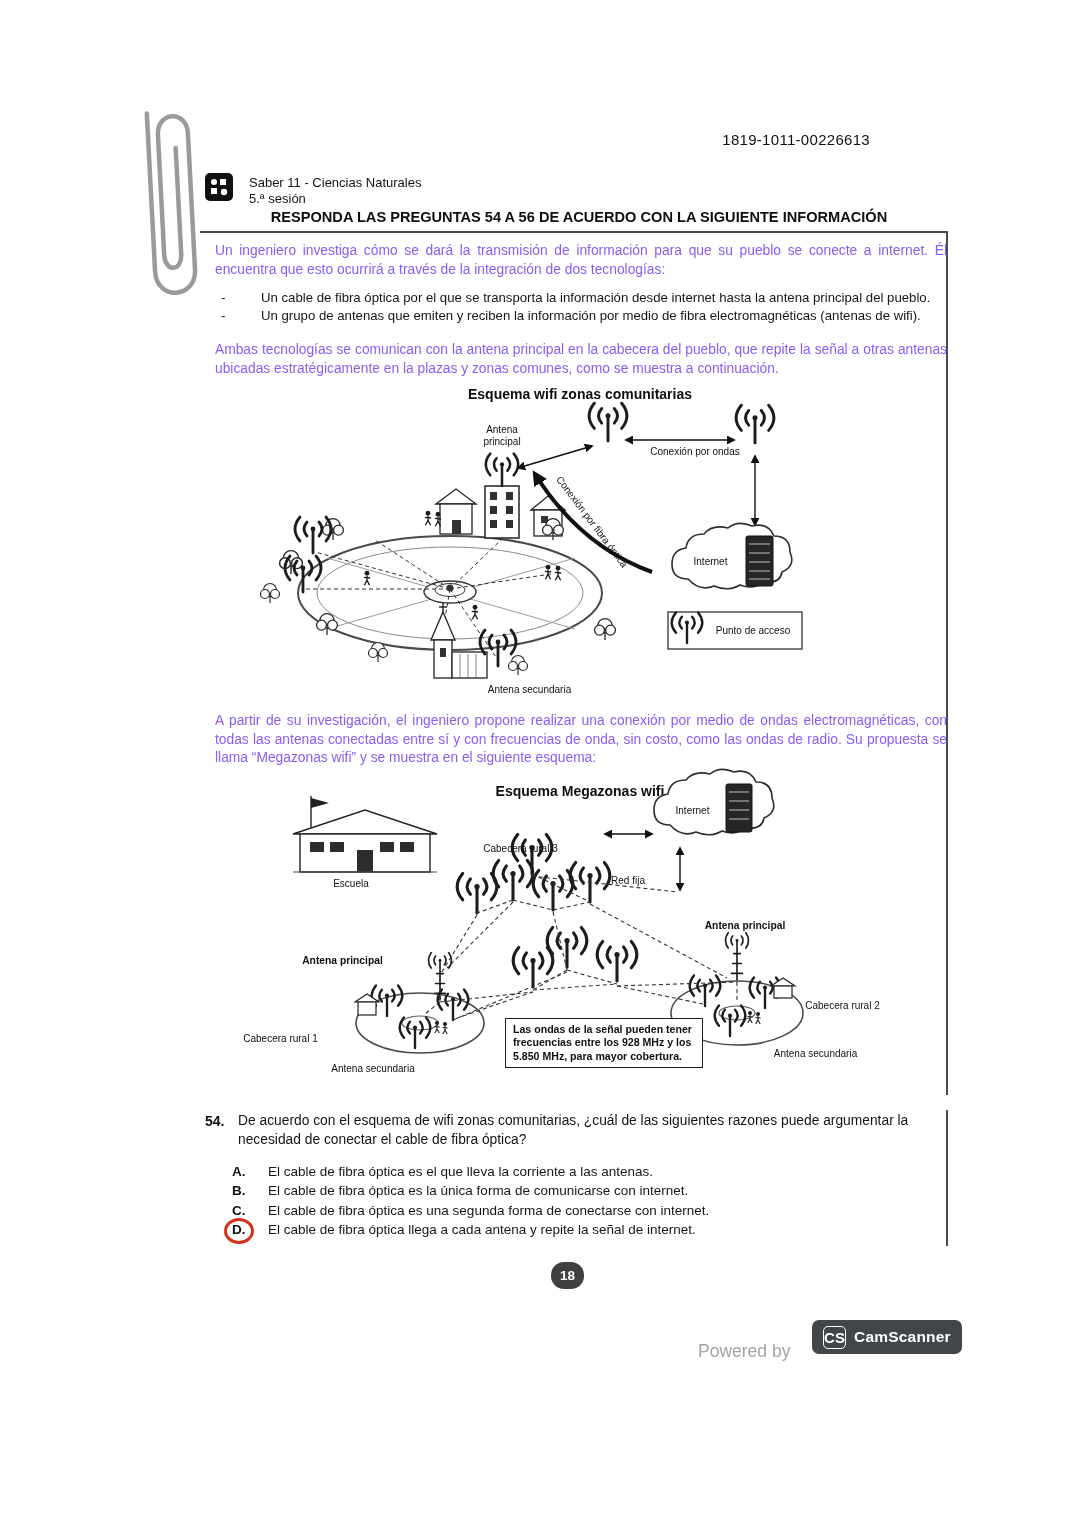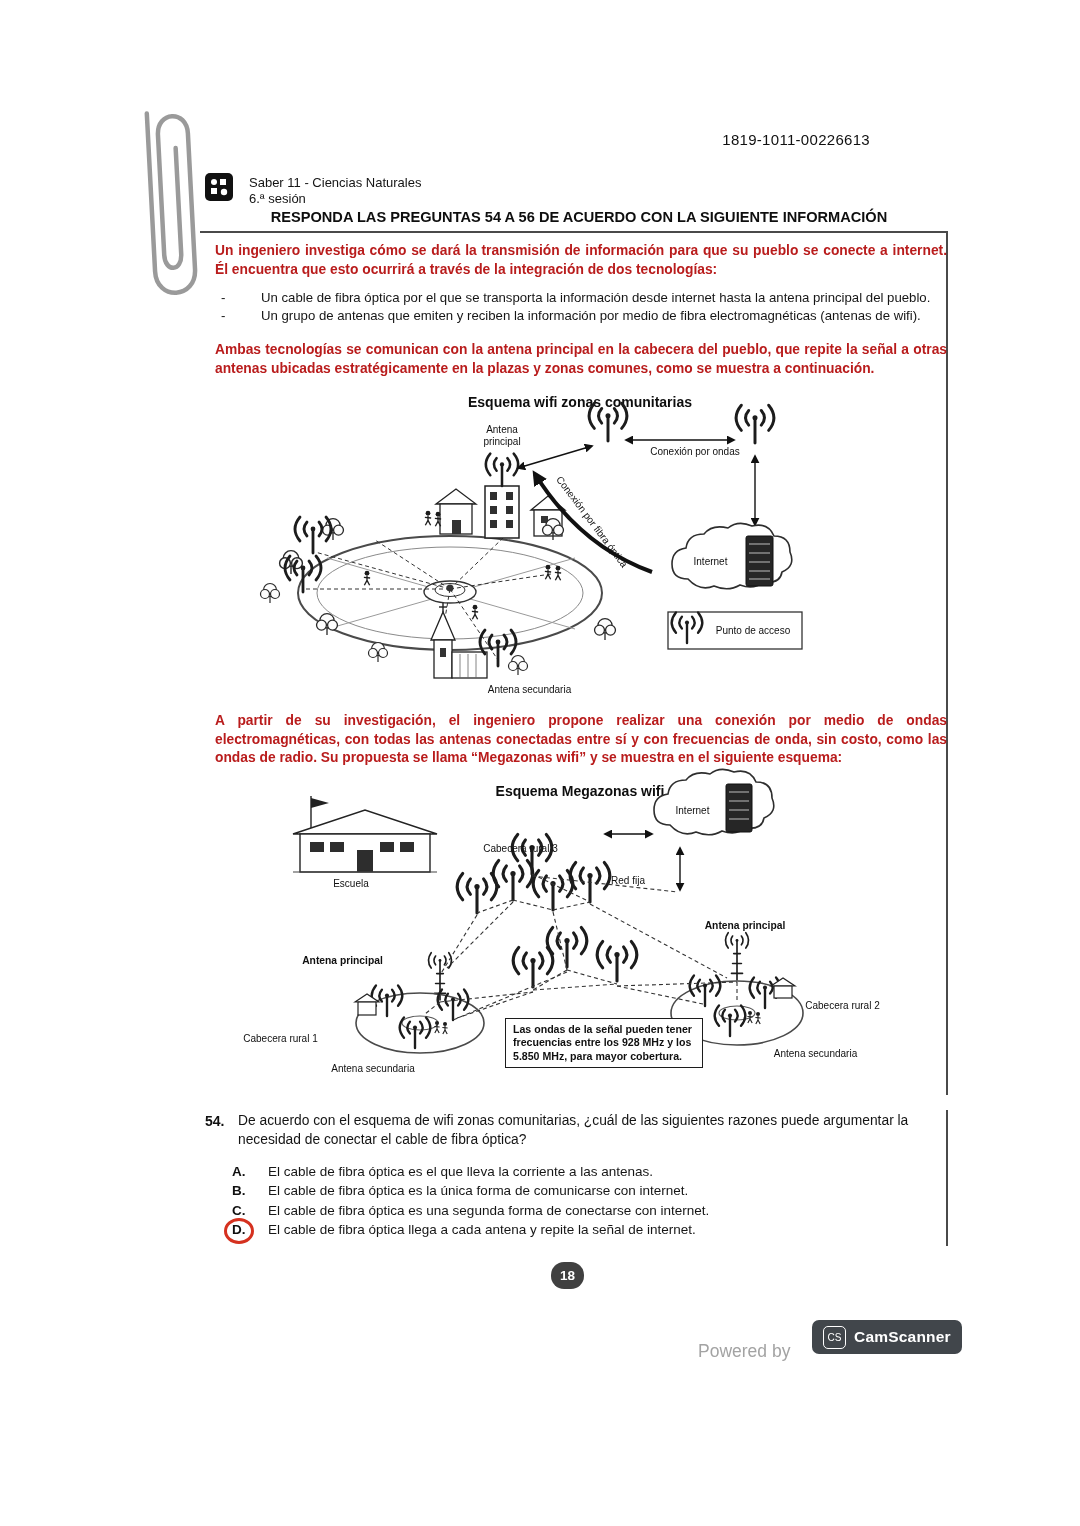--- a/index.html
+++ b/index.html
@@ -1,40 +1,40 @@
 <!DOCTYPE html>
 <html><head>
 <meta charset="utf-8">
 <style>
   html,body{margin:0;padding:0;background:#ffffff;}
   .page{position:relative;width:1080px;height:1526px;background:#ffffff;font-family:"Liberation Sans",sans-serif;color:#151515;overflow:hidden;margin:0 auto;}
   .abs{position:absolute;}
   .doc-code{font-size:15px;letter-spacing:.3px;color:#101010;text-align:right;}
   .hdr-line{font-size:13px;color:#141414;margin-left:7px;}
   .instruction{font-weight:bold;font-size:14.6px;text-align:center;color:#0e0e0e;}
-  .para{font-size:13.8px;line-height:18.6px;text-align:justify;color:#b91c1c;font-weight:bold;}
+  .para{font-size:13.8px;line-height:18.6px;text-align:justify;color:#8b5cf6;}
   .bul-row{display:flex;font-size:13.2px;line-height:17.8px;color:#161616;}
   .bul-dash{width:40px;padding-left:6px;flex:none;}
   .rule{background:#4a4a4a;}
   .dia{position:absolute;}
   .dia-title{position:absolute;left:0;width:100%;text-align:center;font-weight:bold;font-size:14px;color:#0e0e0e;}
   .lbl{position:absolute;font-size:10px;line-height:11.5px;text-align:center;color:#101010;}
   .lbl.b{font-weight:bold;font-size:10.3px;}
   .rot{position:absolute;transform-origin:left top;transform:rotate(53deg);white-space:nowrap;font-size:10px;color:#101010;}
   .note{position:absolute;border:1.6px solid #1c1c1c;font-weight:bold;font-size:10.6px;line-height:13.4px;padding:4px 7px;text-align:left;background:#fff;color:#101010;}
   .q-num{font-weight:bold;font-size:14px;color:#101010;}
   .q-text{font-size:13.8px;line-height:18.6px;color:#141414;}
   .opt-row{display:flex;line-height:19.4px;}
   .opt-letter{font-weight:bold;width:36px;flex:none;font-size:13.5px;color:#101010;}
   .opt-text{font-size:13.5px;color:#161616;}
   .ring{position:absolute;border:3.2px solid #d5311f;border-radius:50%;width:24px;height:20px;}
   .page-badge{background:#404040;color:#fff;font-weight:bold;font-size:13.5px;border-radius:13px;display:flex;align-items:center;justify-content:center;}
   .powered{color:#a3a3a3;font-size:17.5px;}
   .cs-badge{background:#41464b;border-radius:7px;display:flex;align-items:center;padding:0 11px;gap:8px;height:34px;box-sizing:border-box;}
-  .cs-logo{width:21px;height:21px;border:1.6px solid #fff;border-radius:5px;color:#fff;font-size:10px;font-weight:normal;display:flex;align-items:center;justify-content:center;}
+  .cs-logo{width:21px;height:21px;border:1.6px solid #fff;border-radius:5px;color:#fff;font-size:15px;font-weight:bold;display:flex;align-items:center;justify-content:center;}
   .cs-name{color:#fff;font-size:15.5px;font-weight:bold;letter-spacing:.2px;}
   svg{display:block;overflow:visible;}
 </style>
 </head>
 <body>
 
 <div class="page">
 
   <svg class="abs" style="left:138px;top:98px;transform:rotate(-3deg);" width="80" height="228" viewBox="0 0 80 228">
     <path d="M14,14 L14,172 C14,202 54,202 54,172 L54,36 C54,12 24,12 24,36 L24,156 C24,174 41,174 41,156 L41,50" fill="none" stroke="#9a9a9a" stroke-width="4.5" stroke-linecap="round"></path>
@@ -42,21 +42,21 @@
 
   <svg class="abs" style="left:204px;top:172px;" width="30" height="30" viewBox="0 0 30 30">
     <rect x="1" y="1" width="28" height="28" rx="5" fill="#111"></rect>
     <circle cx="10" cy="10" r="3" fill="#fff"></circle>
     <rect x="16" y="7" width="6" height="6" fill="#fff"></rect>
     <rect x="7" y="16" width="6" height="6" fill="#fff"></rect>
     <circle cx="20" cy="20" r="3.2" fill="#fff"></circle>
   </svg>
 
   <span class="abs hdr-line" style="left:242px;top:175px;">Saber 11 - Ciencias Naturales</span>
-  <span class="abs hdr-line" style="left:242px;top:191px;">6.ª sesión</span>
+  <span class="abs hdr-line" style="left:242px;top:191px;">5.ª sesión</span>
 
   <div class="abs doc-code" style="left:560px;top:131px;width:310px;">1819-1011-00226613</div>
 
   <div class="abs instruction" style="left:210px;top:209px;width:738px;">RESPONDA LAS PREGUNTAS 54 A 56 DE ACUERDO CON LA SIGUIENTE INFORMACIÓN</div>
 
   <div class="abs rule" style="left:200px;top:231px;width:748px;height:2px;"></div>
   <div class="abs rule" style="left:946px;top:231px;width:2px;height:864px;"></div>
 
   <div class="abs para" style="left:215px;top:242px;width:732px;">Un ingeniero investiga cómo se dará la transmisión de información para que su pueblo se conecte a internet. Él encuentra que esto ocurrirá a través de la integración de dos tecnologías:</div>
 
@@ -67,21 +67,21 @@
     </div>
     <div class="bul-row">
       <span class="bul-dash">-</span>
       <span>Un grupo de antenas que emiten y reciben la información por medio de fibra electromagnéticas (antenas de wifi).</span>
     </div>
   </div>
 
   <div class="abs para" style="left:215px;top:341px;width:732px;">Ambas tecnologías se comunican con la antena principal en la cabecera del pueblo, que repite la señal a otras antenas ubicadas estratégicamente en la plazas y zonas comunes, como se muestra a continuación.</div>
 
   <div class="dia" style="left:215px;top:386px;width:730px;height:322px;">
-    <div class="dia-title" style="top:8px;">Esquema wifi zonas comunitarias</div>
+    <div class="dia-title" style="top:0;">Esquema wifi zonas comunitarias</div>
 
     <svg class="abs" style="left:0;top:0;" width="730" height="322" viewBox="0 0 730 322">
       <defs>
         <g id="d1-ant" stroke="#1c1c1c" stroke-width="1.4" fill="none" stroke-linecap="round">
           <line x1="0" y1="0" x2="0" y2="-12"></line>
           <circle cx="0" cy="-12" r="1.2" fill="#1c1c1c" stroke="none"></circle>
           <path d="M-3,-15.5 Q-6,-12 -3,-8.5"></path>
             <path d="M-6.5,-18 Q-11.5,-12 -6.5,-6"></path>
           <path d="M3,-15.5 Q6,-12 3,-8.5"></path>
             <path d="M6.5,-18 Q11.5,-12 6.5,-6"></path>

